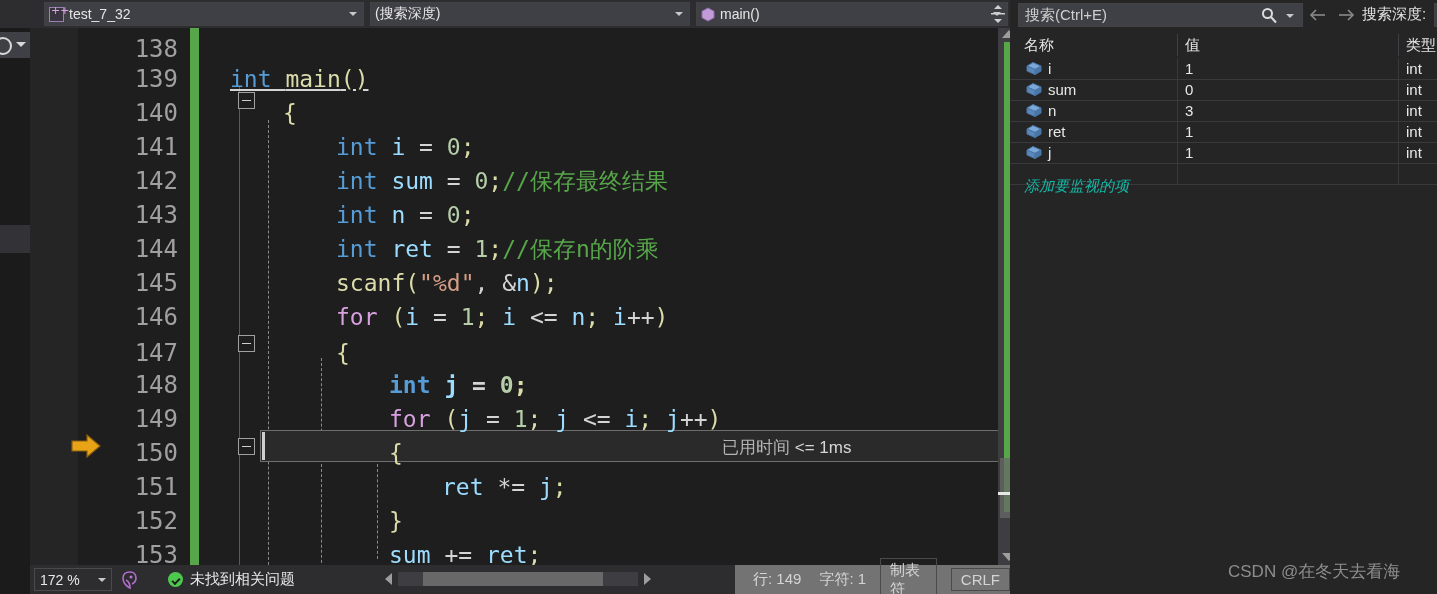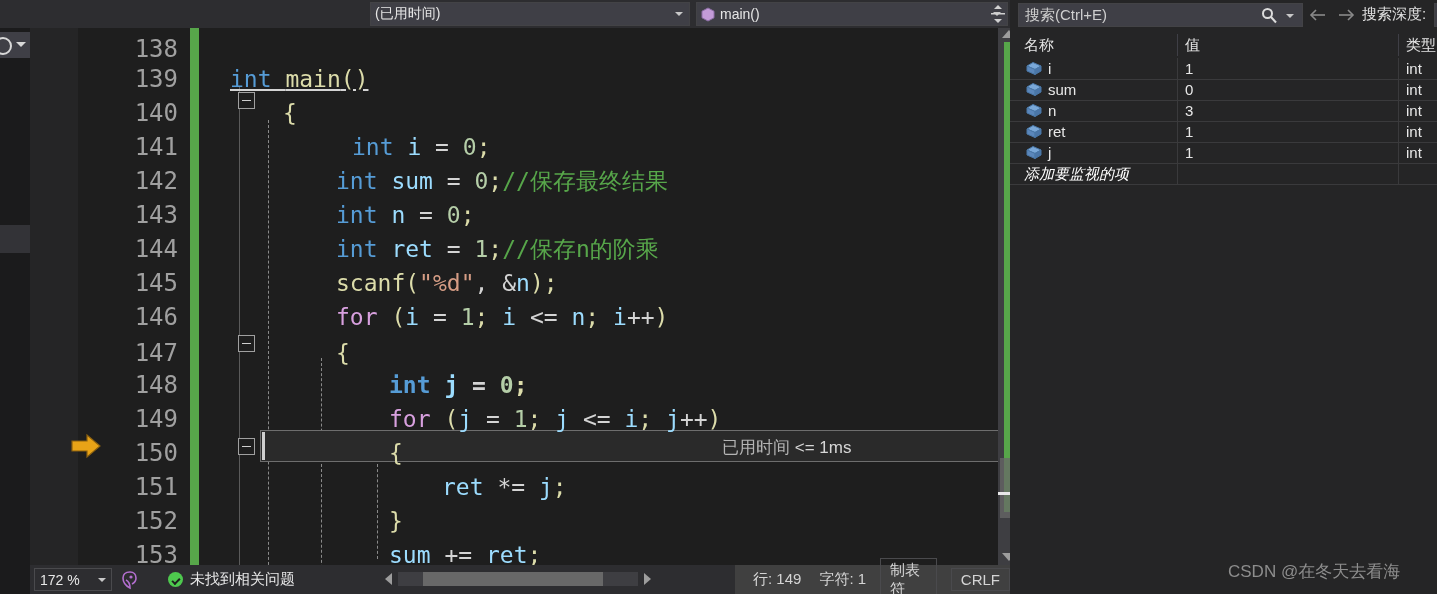--- a/index.html
+++ b/index.html
@@ -115,38 +115,43 @@
   #watch-header .cell{position:absolute;top:2px;}
   .wcol-sep{position:absolute;top:34px;width:1px;height:22px;background:#3f3f46;}
 
   .watch-row{position:absolute;left:0;width:427px;height:21px;border-bottom:1px solid #3a3a3c;}
   .watch-row .vname{position:absolute;left:38px;top:2px;font-size:15px;color:#e8e8e8;}
   .watch-row .vcube{position:absolute;left:14px;top:3px;width:20px;height:15px;}
   .watch-row .vval{position:absolute;left:175px;top:2px;font-size:15px;color:#e8e8e8;}
   .watch-row .vtype{position:absolute;left:1396px;top:2px;font-size:15px;color:#e8e8e8;}
   .rowsep-v{position:absolute;width:1px;background:#3a3a3c;}
   #add-watch{position:absolute;left:0;top:164px;width:427px;height:21px;border-bottom:1px solid #3a3a3c;}
-  #add-watch .placeholder{position:absolute;left:14px;top:2px;font-size:15px;color:#ffffff;font-style:italic;}
+  #add-watch .placeholder{position:absolute;left:14px;top:14px;font-size:15px;color:#14b8a6;font-style:italic;}
 
   #watermark{position:absolute;left:1228px;top:560px;font-size:17px;color:#8d8d8d;white-space:nowrap;}
 </style>
 </head>
 <body>
 
 <div id="left-stub">
   <div class="stub-a"></div>
   <div class="stub-combo"></div>
   <div class="stub-circle"></div>
   <div class="stub-caret"></div>
   <div class="stub-sel"></div>
 </div>
 
 <div id="nav-bar">
+  <div class="nav-combo" id="combo-project">
+    <span class="cpp-ico"></span>
+    <span class="label">test_7_32</span>
+    <span class="caret"></span>
+  </div>
   <div class="nav-combo" id="combo-scope">
-    <span class="label">(已用时间)</span>
+    <span class="label">(搜索深度)</span>
     <span class="caret"></span>
   </div>
   <div class="nav-combo" id="combo-func">
     <span class="func-ico">
       <svg width="14" height="15" viewBox="0 0 14 15">
           <path d="M7 1 L13 4.2 L13 10.8 L7 14 L1 10.8 L1 4.2 Z" fill="#c39bd8" stroke="#8f6fa8" stroke-width="1"></path>
         </svg>
     </span>
     <span class="label">main()</span>
     <span class="caret"></span>
@@ -186,21 +191,21 @@
   </div>
   <div id="perf-tip">
     <span>已用时间</span>
     <span class="ms">&lt;= 1ms</span>
   </div>
 
   <div id="code-lines">
       <div class="code-line" style="top: 4px;"><span class="lnum">138</span><span class="ltext" style="left: 200px;"></span></div>
       <div class="code-line" style="top: 34px;"><span class="lnum">139</span><span class="ltext" style="left: 200px; text-decoration: underline;"><span class="kw">int </span><span class="plain">main</span><span class="punc">()</span></span></div>
       <div class="code-line" style="top: 68px;"><span class="lnum">140</span><span class="ltext" style="left: 253px;"><span class="punc">{</span></span></div>
-      <div class="code-line" style="top: 102px;"><span class="lnum">141</span><span class="ltext" style="left: 322px;"><span class="kw">int </span><span class="ident">i </span><span class="op">= </span><span class="num">0</span><span class="punc">;</span></span></div>
+      <div class="code-line" style="top: 102px;"><span class="lnum">141</span><span class="ltext" style="left: 306px;"><span class="kw">int </span><span class="ident">i </span><span class="op">= </span><span class="num">0</span><span class="punc">;</span></span></div>
       <div class="code-line" style="top: 136px;"><span class="lnum">142</span><span class="ltext" style="left: 306px;"><span class="kw">int </span><span class="ident">sum </span><span class="op">= </span><span class="num">0</span><span class="punc">;</span><span class="cmt">//保存最终结果</span></span></div>
       <div class="code-line" style="top: 170px;"><span class="lnum">143</span><span class="ltext" style="left: 306px;"><span class="kw">int </span><span class="ident">n </span><span class="op">= </span><span class="num">0</span><span class="punc">;</span></span></div>
       <div class="code-line" style="top: 204px;"><span class="lnum">144</span><span class="ltext" style="left: 306px;"><span class="kw">int </span><span class="ident">ret </span><span class="op">= </span><span class="num">1</span><span class="punc">;</span><span class="cmt">//保存n的阶乘</span></span></div>
       <div class="code-line" style="top: 238px;"><span class="lnum">145</span><span class="ltext" style="left: 306px;"><span class="plain">scanf</span><span class="punc">(</span><span class="str">"%d"</span><span class="op">, </span><span class="op">&amp;</span><span class="ident">n</span><span class="punc">)</span><span class="punc">;</span></span></div>
       <div class="code-line" style="top: 272px;"><span class="lnum">146</span><span class="ltext" style="left: 306px;"><span class="ctl">for </span><span class="punc">(</span><span class="ident">i </span><span class="op">= </span><span class="num">1</span><span class="punc">; </span><span class="ident">i </span><span class="op">&lt;= </span><span class="ident">n</span><span class="punc">; </span><span class="ident">i</span><span class="op">++</span><span class="punc">)</span></span></div>
       <div class="code-line" style="top: 308px; text-decoration: underline;"><span class="lnum">147</span><span class="ltext" style="left: 306px;"><span class="punc">{</span></span></div>
       <div class="code-line" style="top: 340px;"><span class="lnum">148</span><span class="ltext" style="left: 359px; font-weight: bold;"><span class="kw">int </span><span class="ident">j </span><span class="op">= </span><span class="num">0</span><span class="punc">;</span></span></div>
       <div class="code-line" style="top: 374px;"><span class="lnum">149</span><span class="ltext" style="left: 359px;"><span class="ctl">for </span><span class="punc">(</span><span class="ident">j </span><span class="op">= </span><span class="num">1</span><span class="punc">; </span><span class="ident">j </span><span class="op">&lt;= </span><span class="ident">i</span><span class="punc">; </span><span class="ident">j</span><span class="op">++</span><span class="punc">)</span></span></div>
       <div class="code-line" style="top: 408px;"><span class="lnum">150</span><span class="ltext" style="left: 359px;"><span class="punc">{</span></span></div>
       <div class="code-line" style="top: 442px;"><span class="lnum">151</span><span class="ltext" style="left: 412px;"><span class="ident">ret </span><span class="op">*= </span><span class="ident">j</span><span class="punc">;</span></span></div>
@@ -234,21 +239,21 @@
 </div>
 
 <div id="hscroll">
   <div class="arrow-l"></div>
   <div class="htrack">
     <div class="hthumb"></div>
   </div>
   <div class="arrow-r"></div>
 </div>
 
-<div style="position:absolute;left:735px;top:565px;width:275px;height:29px;background:#404040;display:flex;align-items:center;">
+<div style="position:absolute;left:735px;top:565px;width:275px;height:29px;background:#737373;display:flex;align-items:center;">
   <span class="status-item">行: 149</span>
   <span class="status-item">字符: 1</span>
   <span class="status-box">制表符</span>
   <span class="status-box">CRLF</span>
 </div>
 
 <div id="watch-panel">
   <div id="watch-toolbar">
     <div id="search-box">
       <span class="ph">搜索(Ctrl+E)</span>

